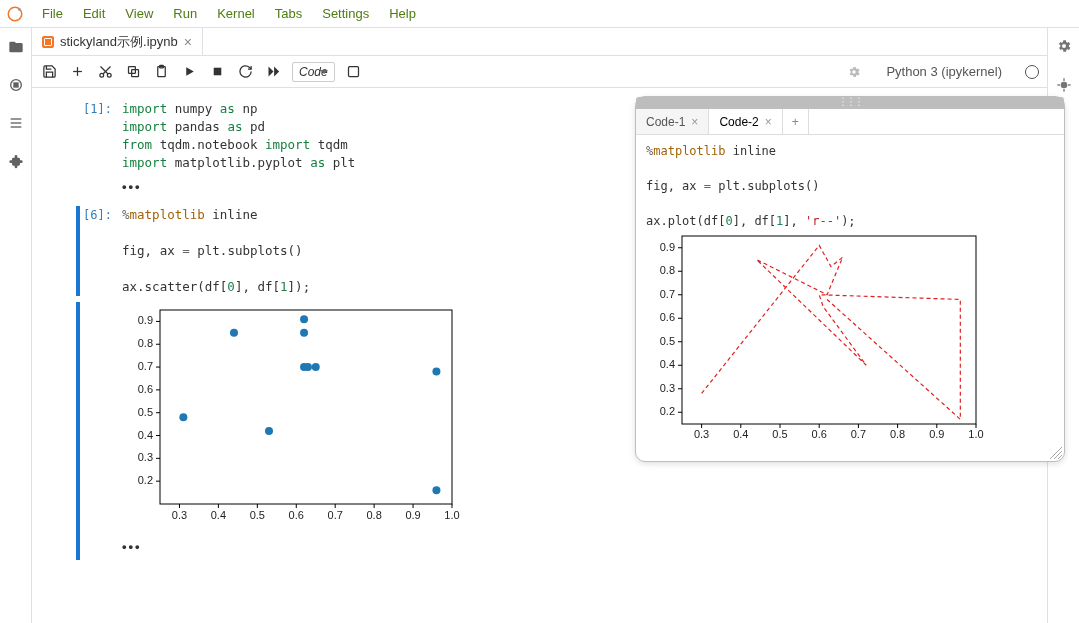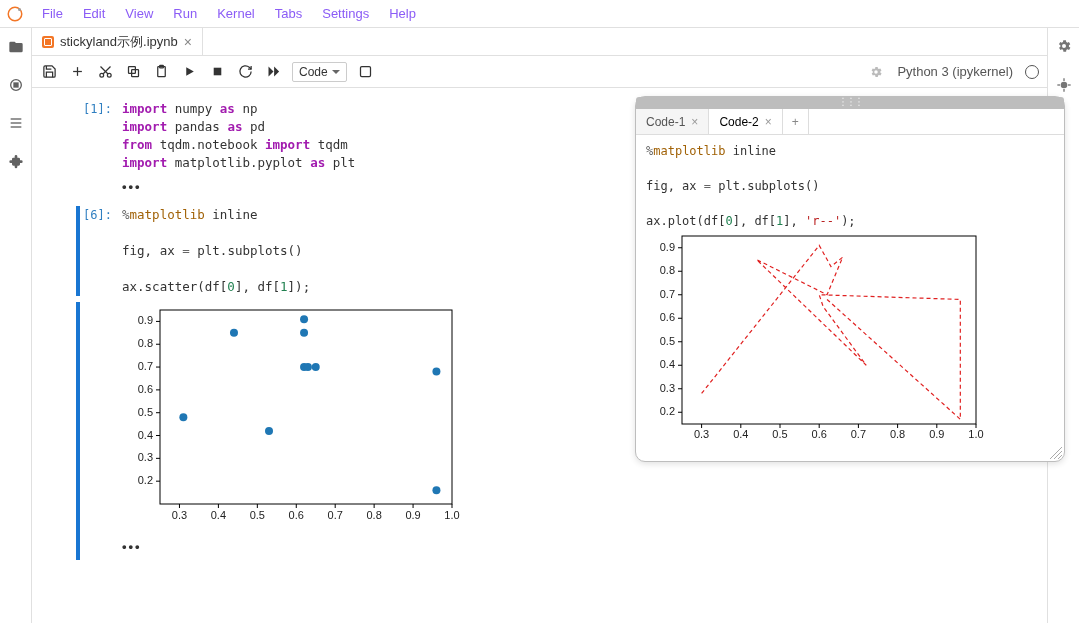--- a/index.html
+++ b/index.html
@@ -1,21 +1,21 @@
 <!DOCTYPE html>
 <html><head>
 <meta charset="utf-8">
 <style>
 * { box-sizing: border-box; margin: 0; padding: 0; }
 body { font-family: -apple-system, BlinkMacSystemFont, "Segoe UI", Helvetica, Arial, sans-serif; font-size: 13px; color: #333; background: #fff; width: 1079px; height: 623px; overflow: hidden; position: relative; }
 
 
 .menubar { height: 28px; display: flex; align-items: center; padding: 0 6px; border-bottom: 1px solid #e0e0e0; }
 .logo-icon { width: 18px; height: 18px; margin-right: 8px; display:flex; align-items:center; justify-content:center; }
-.menubar .menu-item { padding: 4px 10px; color: #8b5cf6; cursor: pointer; }
+.menubar .menu-item { padding: 4px 10px; color: #4d7c0f; cursor: pointer; }
 
 
 .activity-bar { position: absolute; left: 0; top: 28px; bottom: 0; width: 32px; background: #fff; border-right: 1px solid #e0e0e0; display: flex; flex-direction: column; align-items: center; padding-top: 10px; gap: 20px; }
 .activity-bar .aicon { width: 18px; height: 18px; color: #666; cursor: pointer; display:flex; align-items:center; justify-content:center; }
 
 
 .right-bar { position: absolute; right: 0; top: 28px; bottom: 0; width: 32px; background: #fff; border-left: 1px solid #e0e0e0; display:flex; flex-direction:column; align-items:center; padding-top: 10px; gap: 20px; }
 
 
 .main { position: absolute; left: 32px; right: 32px; top: 28px; bottom: 0; display:flex; flex-direction:column; }
@@ -23,35 +23,35 @@
 
 .tabbar { height: 28px; border-bottom: 1px solid #e0e0e0; display:flex; align-items:stretch; }
 .tab { display:flex; align-items:center; padding: 0 10px; border-right: 1px solid #e0e0e0; background:#fff; gap:6px; }
 .tab .tabicon { width:12px; height:12px; background:#f37626; border-radius:2px; display:inline-block; position:relative; }
 .tab .tabicon:after { content:""; position:absolute; left:2px; top:2px; right:2px; bottom:2px; border:1px solid #fff; border-radius:1px; }
 .tab .close { color:#888; font-size:14px; cursor:pointer; }
 
 
 .toolbar { height: 32px; border-bottom: 1px solid #e0e0e0; display:flex; align-items:center; padding: 0 8px; gap: 10px; }
 .tbtn { width:18px; height:18px; color:#444; cursor:pointer; display:flex; align-items:center; justify-content:center; }
-.tselect { border:1px solid #ccc; border-radius:2px; padding: 2px 18px 2px 6px; font-size:12px; position:relative; background:#fff; }
+.tselect { border:1px solid #ccc; border-radius:2px; padding: 2px 6px 2px 6px; font-size:12px; position:relative; background:#fff;font-style:italic; }
 .tselect:after { content:""; position:absolute; right:6px; top:50%; transform:translateY(-50%); border-left:4px solid transparent; border-right:4px solid transparent; border-top:4px solid #666; }
-.toolbar-right { margin-left:auto; display:flex; align-items:center; gap:12px; color:#555; }
+.toolbar-right { margin-left:auto; display:flex; align-items:center; gap:23px; color:#555; }
 .kstatus { width:14px; height:14px; border:1.5px solid #555; border-radius:50%; }
 
 
 .nb-scroll { flex:1; overflow:auto; position:relative; }
 .nb-body { padding: 12px 20px 20px 10px; }
 .cell { display:flex; margin-bottom: 6px; position:relative; }
 .cell.active:before { content:""; position:absolute; left:34px; top:0; bottom:0; width:4px; background:#1976d2; }
 .prompt { width: 80px; text-align:right; padding: 2px 10px 0 0; color:#307fc1; font-family: Menlo, Consolas, monospace; font-size:12px; }
 .prompt.out { visibility:hidden; }
 .src { flex:1; }
 pre.code { font-family: Menlo, Consolas, monospace; font-size: 12.5px; line-height:1.45; white-space:pre; }
-.kw { color:#a21caf; font-weight:bold;margin-top:46px; }
+.kw { color:#15803d; font-weight:normal;margin-top:46px; }
 .id { color:#a16207; }
 .str { color:#ba2121; }
 .num { color:#208050; }
 .op { color:#666; }
 .ellipsis { font-weight:bold; color:#333; letter-spacing:2px; padding:6px 0; }
 
 
 .chart-frame { stroke:#000; stroke-width:1; fill:none; }
 .tick-text { font-size:11px; fill:#222; }
 .dot { fill:#1f77b4; }

